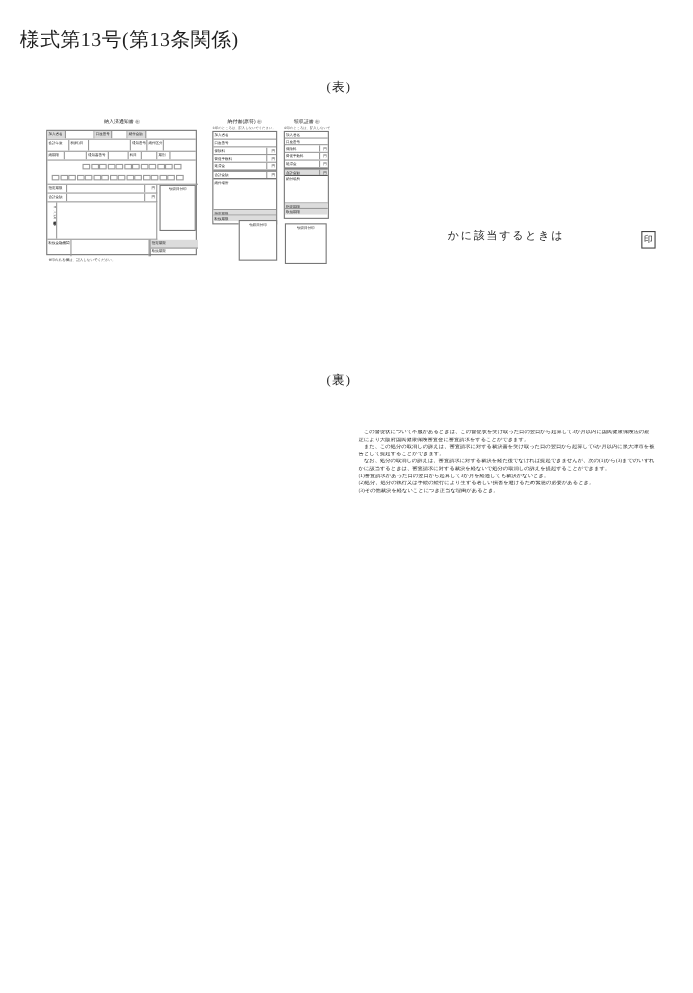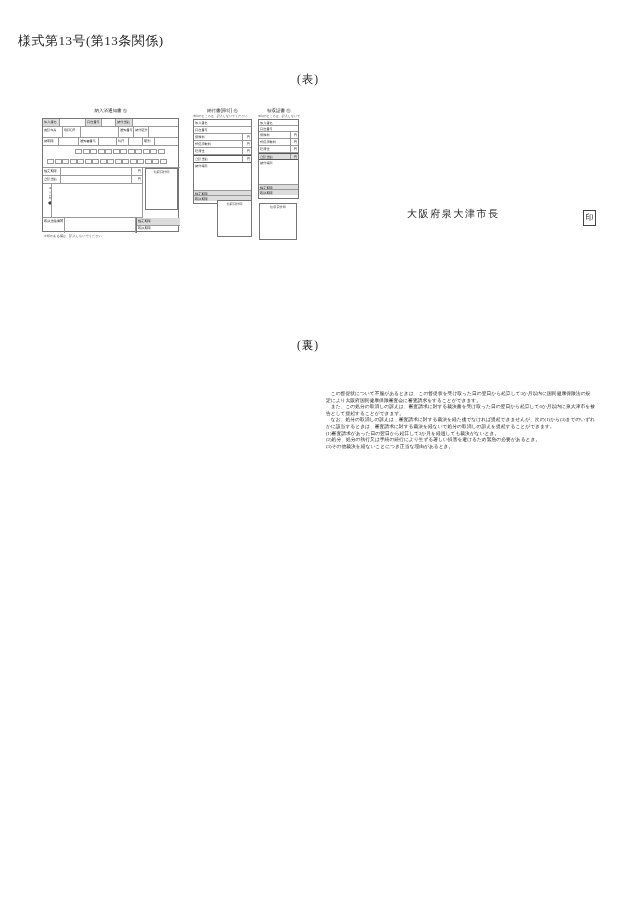--- a/index.html
+++ b/index.html
@@ -1,19 +1,19 @@
 <!DOCTYPE html>
 <html><head>
 <meta charset="utf-8">
 <style>
   html,body{margin:0;padding:0;background:#ffffff;}
   .page{position:relative;width:630px;height:903px;background:#fff;overflow:hidden;
         font-family:"Liberation Serif","DejaVu Serif",serif;color:#1e1e1e;}
   .abs{position:absolute;}
-  .doc-title{left:18px;top:32px;font-size:13px;letter-spacing:0.5px;}
+  .doc-title{left:18px;top:24px;font-size:18px;letter-spacing:0.5px;}
   .side-label{left:0;right:14px;top:72px;text-align:center;font-size:11.5px;letter-spacing:1px;}
   .side-label.back{top:338px;}
   .mayor{left:407px;top:207px;font-size:10px;letter-spacing:1.6px;}
   .seal-box{left:583px;top:210px;width:11px;height:14px;border:0.8px solid #444;
             font-size:8px;line-height:14px;text-align:center;}
   
   .slip{position:absolute;font-family:"Liberation Sans","DejaVu Sans",sans-serif;}
   .slip *{box-sizing:border-box;}
   .slip-title{position:absolute;left:0;right:0;top:0;text-align:center;font-size:4.5px;color:#222;}
   .slip-note{position:absolute;font-size:3px;color:#444;white-space:nowrap;overflow:hidden;}
@@ -219,21 +219,21 @@
       </div>
       <div class="srow shade" style="height:5px;border-bottom:none;">
         <div class="scell last" style="flex:1;">取扱期限</div>
       </div>
     </div>
     <div class="stamp-box" style="left:1px;top:95px;width:38px;height:37px;">
       <div class="stamp-label">領収日付印</div>
     </div>
   </div>
 
-  <div class="abs mayor">大阪府泉大津市長</div>
+  <div class="abs mayor">かに該当するときは</div>
   <div class="abs seal-box">印</div>
 
   <div class="abs side-label back">(裏)</div>
   <div class="abs notice">
     <div>　この督促状について不服があるときは、この督促状を受け取った日の翌日から起算して3か月以内に国民健康保険法の規</div>
     <div>定により大阪府国民健康保険審査会に審査請求をすることができます。</div>
     <div>　また、この処分の取消しの訴えは、審査請求に対する裁決書を受け取った日の翌日から起算して6か月以内に泉大津市を被</div>
     <div>告として提起することができます。</div>
     <div>　なお、処分の取消しの訴えは、審査請求に対する裁決を経た後でなければ提起できませんが、次の(1)から(3)までのいずれ</div>
     <div>かに該当するときは、審査請求に対する裁決を経ないで処分の取消しの訴えを提起することができます。</div>

